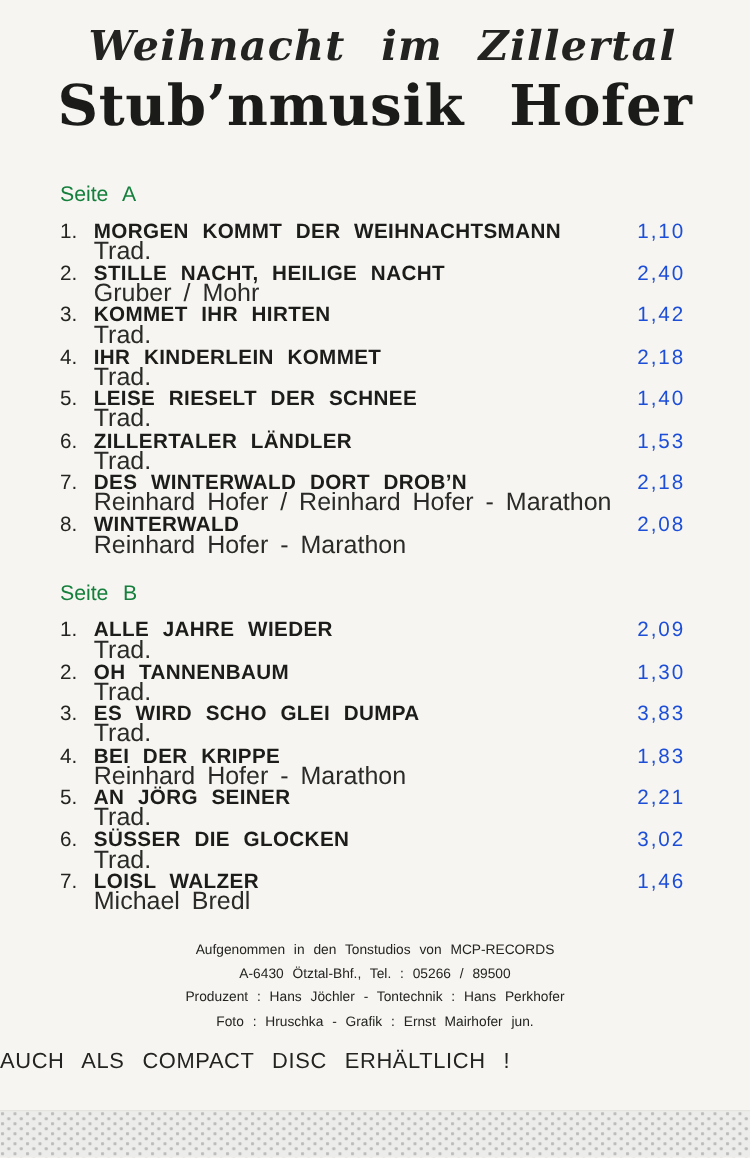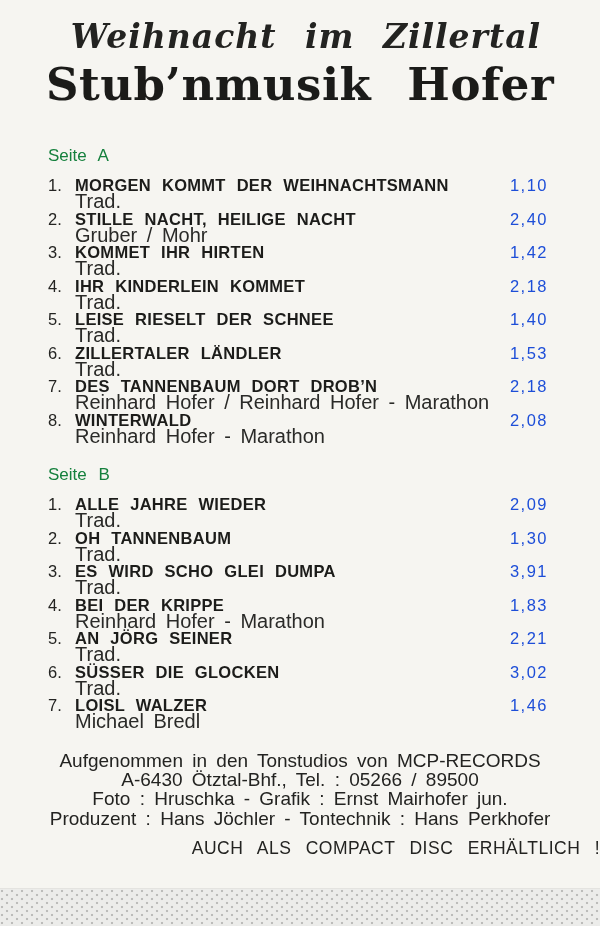--- a/index.html
+++ b/index.html
@@ -44,24 +44,24 @@
   }
   .track-credit {
     font-size:20px; line-height:14.5px; word-spacing:4px; color:#2a2a28;
   }
   .track-time {
     flex-shrink:0; font-size:16.5px; line-height:18px; letter-spacing:1.5px; color:#1d4ed8;
   }
 
   
   .footer { position:absolute; top:751px; left:0; width:600px; text-align:center; }
-  .footer-line { font-size:19px; line-height:19.2px; word-spacing:4px; color:#232321; }
+  .footer-line { font-size:11px; line-height:19.2px; word-spacing:4px; color:#232321; }
 
   .cd-note {
-    position:absolute; top:838px; left:0; width:600px; text-align:right;
+    position:absolute; top:838px; left:0; width:600px; text-align:left;
     font-size:17.5px; letter-spacing:0.5px; word-spacing:9px; color:#232321;
   }
 
   
   .halftone-strip {
     position:absolute; left:0; right:0; bottom:0; height:37px;
     background-color:#ececea;
     background-image:
       radial-gradient(circle at 2px 2px, #bcbcba 1.05px, rgba(0,0,0,0) 1.6px),
       radial-gradient(circle at 7px 6px, #bcbcba 1.05px, rgba(0,0,0,0) 1.6px);
@@ -133,21 +133,21 @@
           <div class="track-main">
             <div class="track-title">ZILLERTALER LÄNDLER</div>
             <div class="track-credit">Trad.</div>
           </div>
           <div class="track-time">1,53</div>
         </div>
 
         <div class="track">
           <div class="track-num">7.</div>
           <div class="track-main">
-            <div class="track-title">DES TANNENBAUM DORT DROB’N</div>
+            <div class="track-title">DES WINTERWALD DORT DROB’N</div>
             <div class="track-credit">Reinhard Hofer / Reinhard Hofer - Marathon</div>
           </div>
           <div class="track-time">2,18</div>
         </div>
 
         <div class="track">
           <div class="track-num">8.</div>
           <div class="track-main">
             <div class="track-title">WINTERWALD</div>
             <div class="track-credit">Reinhard Hofer - Marathon</div>
@@ -178,21 +178,21 @@
           </div>
           <div class="track-time">1,30</div>
         </div>
 
         <div class="track">
           <div class="track-num">3.</div>
           <div class="track-main">
             <div class="track-title">ES WIRD SCHO GLEI DUMPA</div>
             <div class="track-credit">Trad.</div>
           </div>
-          <div class="track-time">3,91</div>
+          <div class="track-time">3,83</div>
         </div>
 
         <div class="track">
           <div class="track-num">4.</div>
           <div class="track-main">
             <div class="track-title">BEI DER KRIPPE</div>
             <div class="track-credit">Reinhard Hofer - Marathon</div>
           </div>
           <div class="track-time">1,83</div>
         </div>
@@ -225,22 +225,22 @@
         </div>
       </div>
   </div>
 
   <div class="footer">
 
       <div class="footer-line">Aufgenommen in den Tonstudios von MCP-RECORDS</div>
 
       <div class="footer-line">A-6430 Ötztal-Bhf., Tel. : 05266 / 89500</div>
 
+      <div class="footer-line">Produzent : Hans Jöchler - Tontechnik : Hans Perkhofer</div>
+
       <div class="footer-line">Foto : Hruschka - Grafik : Ernst Mairhofer jun.</div>
-
-      <div class="footer-line">Produzent : Hans Jöchler - Tontechnik : Hans Perkhofer</div>
     </div>
 
   <div class="cd-note">AUCH ALS COMPACT DISC ERHÄLTLICH !</div>
 
   <div class="halftone-strip"></div>
 
 </div>
 
 </body></html>

